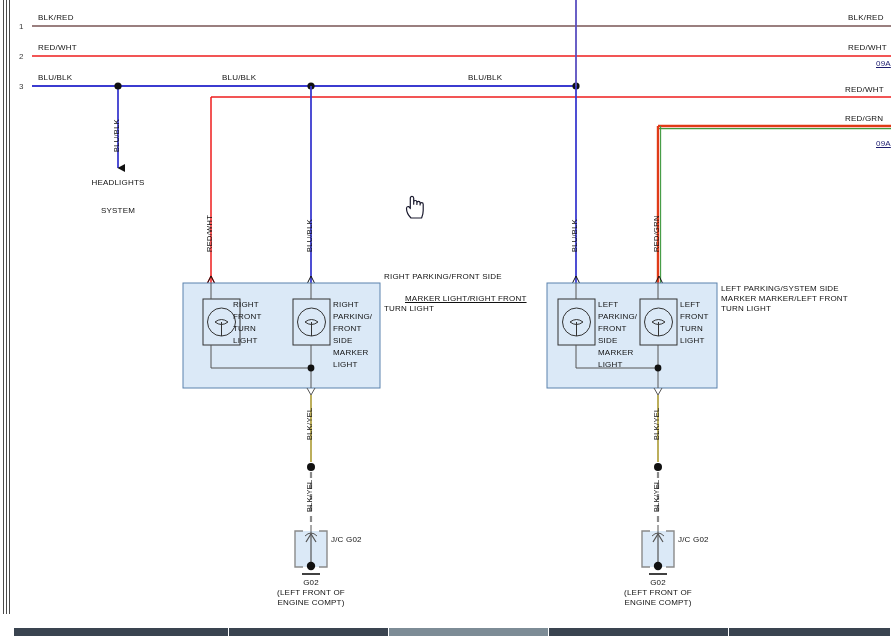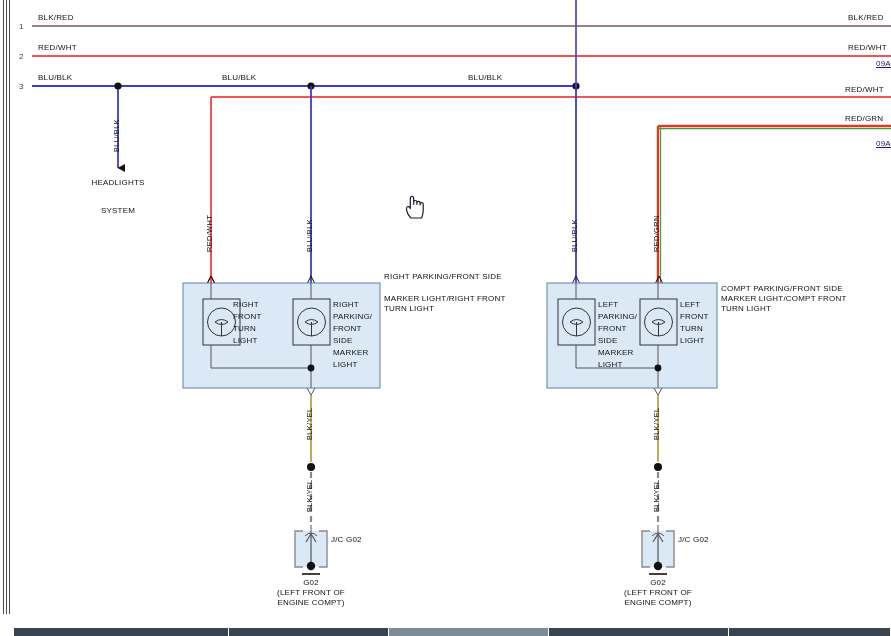--- a/index.html
+++ b/index.html
@@ -261,21 +261,21 @@
     <div class="lbl" style="left:233px; top:336px;">LIGHT</div>
 
     <div class="lbl" style="left:333px; top:300px;">RIGHT</div>
     <div class="lbl" style="left:333px; top:312px;">PARKING/</div>
     <div class="lbl" style="left:333px; top:324px;">FRONT</div>
     <div class="lbl" style="left:333px; top:336px;">SIDE</div>
     <div class="lbl" style="left:333px; top:348px;">MARKER</div>
     <div class="lbl" style="left:333px; top:360px;">LIGHT</div>
 
     <div class="lbl" style="left:384px; top:272px;">RIGHT PARKING/FRONT SIDE</div>
-    <div class="lbl" style="left:384px; top:294px;">MARKER LIGHT/RIGHT FRONT</div>
+    <div class="lbl" style="left:405px; top:294px;text-decoration:underline;">MARKER LIGHT/RIGHT FRONT</div>
     <div class="lbl" style="left:384px; top:304px;">TURN LIGHT</div>
 
     <div class="vlbl" style="left:305px; top:440px;">BLK/YEL</div>
     <div class="vlbl" style="left:305px; top:512px;">BLK/YEL</div>
     <div class="lbl" style="left:331px; top:535px;">J/C G02</div>
     <div class="lbl center" style="left:271px; top:578px; width:80px;">G02</div>
     <div class="lbl center" style="left:261px; top:588px; width:100px;">(LEFT FRONT OF</div>
     <div class="lbl center" style="left:261px; top:598px; width:100px;">ENGINE COMPT)</div>
 
     <div class="lbl" style="left:598px; top:300px;">LEFT</div>
@@ -283,22 +283,22 @@
     <div class="lbl" style="left:598px; top:324px;">FRONT</div>
     <div class="lbl" style="left:598px; top:336px;">SIDE</div>
     <div class="lbl" style="left:598px; top:348px;">MARKER</div>
     <div class="lbl" style="left:598px; top:360px;">LIGHT</div>
 
     <div class="lbl" style="left:680px; top:300px;">LEFT</div>
     <div class="lbl" style="left:680px; top:312px;">FRONT</div>
     <div class="lbl" style="left:680px; top:324px;">TURN</div>
     <div class="lbl" style="left:680px; top:336px;">LIGHT</div>
 
-    <div class="lbl" style="left:721px; top:284px;">COMPT PARKING/FRONT SIDE</div>
-    <div class="lbl" style="left:721px; top:294px;">MARKER LIGHT/COMPT FRONT</div>
+    <div class="lbl" style="left:721px; top:284px;">LEFT PARKING/SYSTEM SIDE</div>
+    <div class="lbl" style="left:721px; top:294px;">MARKER MARKER/LEFT FRONT</div>
     <div class="lbl" style="left:721px; top:304px;">TURN LIGHT</div>
 
     <div class="vlbl" style="left:652px; top:440px;">BLK/YEL</div>
     <div class="vlbl" style="left:652px; top:512px;">BLK/YEL</div>
     <div class="lbl" style="left:678px; top:535px;">J/C G02</div>
     <div class="lbl center" style="left:618px; top:578px; width:80px;">G02</div>
     <div class="lbl center" style="left:608px; top:588px; width:100px;">(LEFT FRONT OF</div>
     <div class="lbl center" style="left:608px; top:598px; width:100px;">ENGINE COMPT)</div>
 
     <div class="cursor" style="left:404px; top:194px;">

